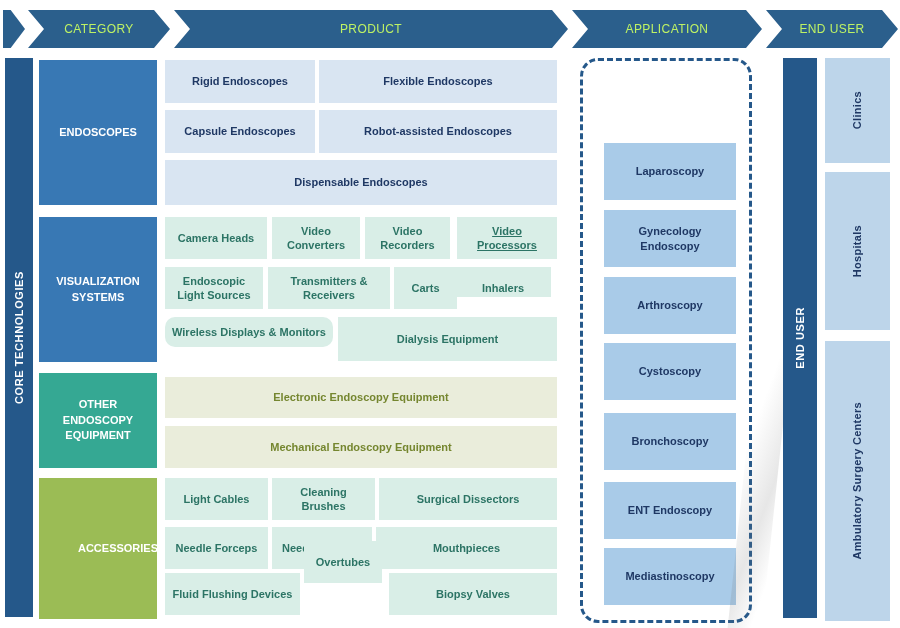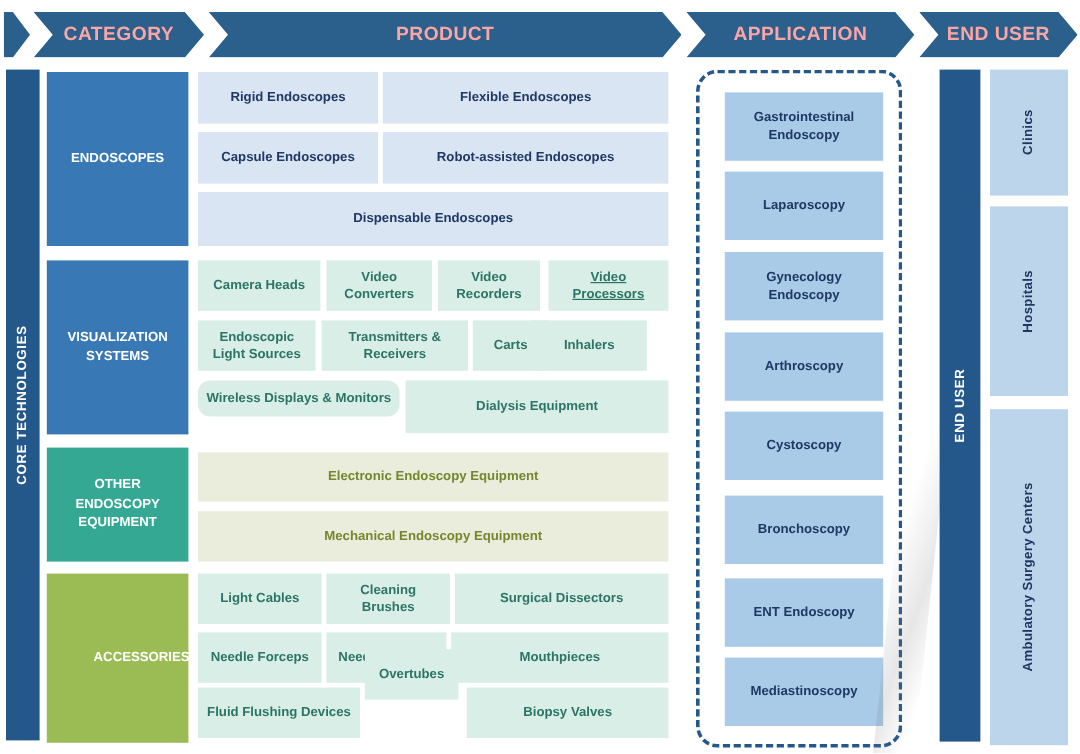--- a/index.html
+++ b/index.html
@@ -17,23 +17,23 @@
   .abs { position: absolute; }
 
   
   .chev-piece {
     background: var(--navy-header);
     clip-path: polygon(0 0, 35% 0, 100% 50%, 35% 100%, 0 100%);
   }
   .chev-band {
     background: var(--navy-header);
     clip-path: polygon(0 0, calc(100% - 16px) 0, 100% 50%, calc(100% - 16px) 100%, 0 100%, 16px 50%);
-    color: #fca5a5;
-    font-size: 16px;
-    font-weight: 700;
+    color: #bef264;
+    font-size: 12px;
+    font-weight: 400;
     letter-spacing: 0.4px;
     display: flex;
     align-items: center;
     justify-content: center;
   }
 
   
   .vbar {
     background: var(--navy-bar);
     color: #ffffff;
@@ -166,21 +166,21 @@
     </div>
   <div class="abs box box-mint" style="left:165px; top:267px; width:98px; height:42px;">
       <span>Endoscopic Light Sources</span>
     </div>
   <div class="abs box box-mint" style="left:268px; top:267px; width:122px; height:42px;">
       <span>Transmitters &amp; Receivers</span>
     </div>
   <div class="abs box box-mint" style="left:394px; top:267px; width:63px; height:42px;">
       <span>Carts</span>
     </div>
-  <div class="abs box box-mint" style="left:443px; top:267px; width:96px; height:42px;">
+  <div class="abs box box-mint" style="left:455px; top:267px; width:96px; height:30px;align-items:flex-end;">
       <span>Inhalers</span>
     </div>
   <div class="abs box box-mint" style="left:165px; top:317px; width:168px; height:30px;border-radius:10px;">
       <span>Wireless Displays &amp; Monitors</span>
     </div>
   <div class="abs box box-mint" style="left:338px; top:317px; width:219px; height:44px;">
       <span>Dialysis Equipment</span>
     </div>
 
   <div class="abs box box-olive" style="left:165px; top:377px; width:392px; height:41px;">
@@ -213,23 +213,20 @@
     </div>
   <div class="abs box box-mint" style="left:304px; top:541px; width:78px; height:42px;">
       <span>Overtubes</span>
     </div>
   <div class="abs box box-mint" style="left:389px; top:573px; width:168px; height:42px;">
       <span>Biopsy Valves</span>
     </div>
 
   <div class="abs app-frame" style="left:580px; top:58px; width:172px; height:565px;"></div>
 
-  <div class="abs box box-app" style="left:604px; top:77px;  width:132px; height:57px;">
-      <span>Gastrointestinal Endoscopy</span>
-    </div>
   <div class="abs box box-app" style="left:604px; top:143px; width:132px; height:57px;">
       <span>Laparoscopy</span>
     </div>
   <div class="abs box box-app" style="left:604px; top:210px; width:132px; height:57px;">
       <span>Gynecology Endoscopy</span>
     </div>
   <div class="abs box box-app" style="left:604px; top:277px; width:132px; height:57px;">
       <span>Arthroscopy</span>
     </div>
   <div class="abs box box-app" style="left:604px; top:343px; width:132px; height:57px;">

